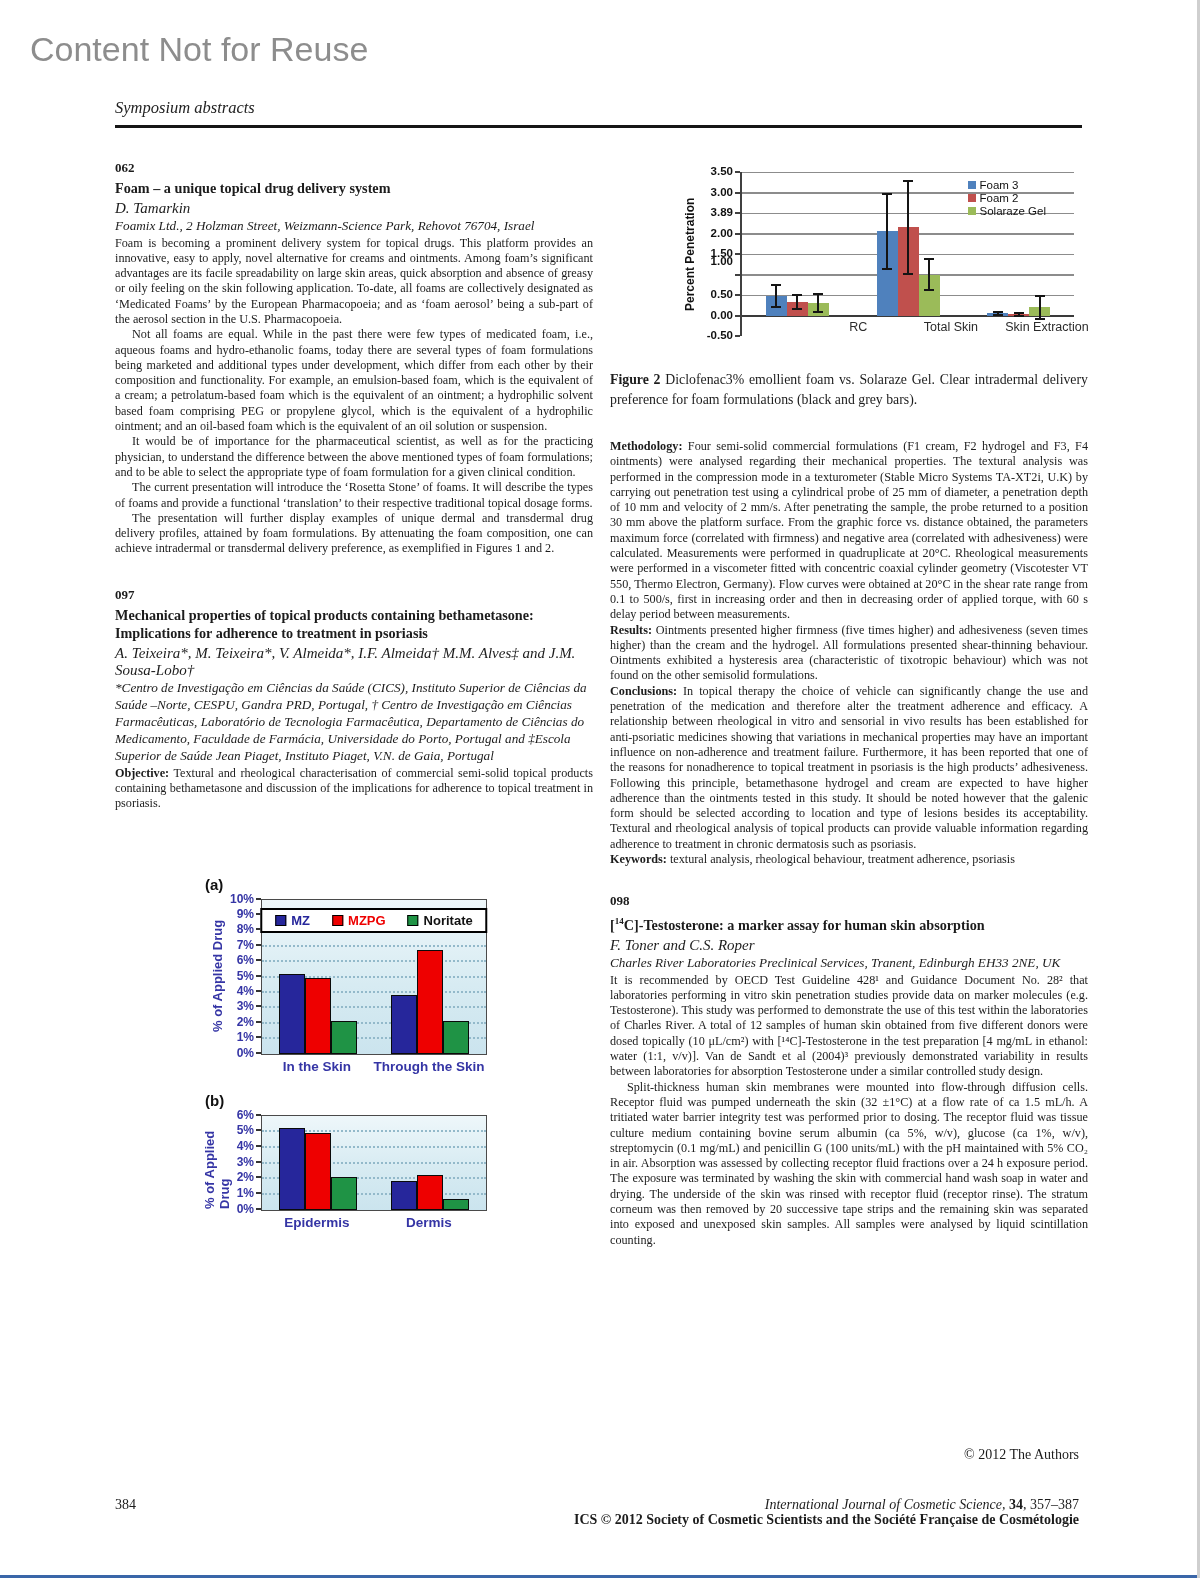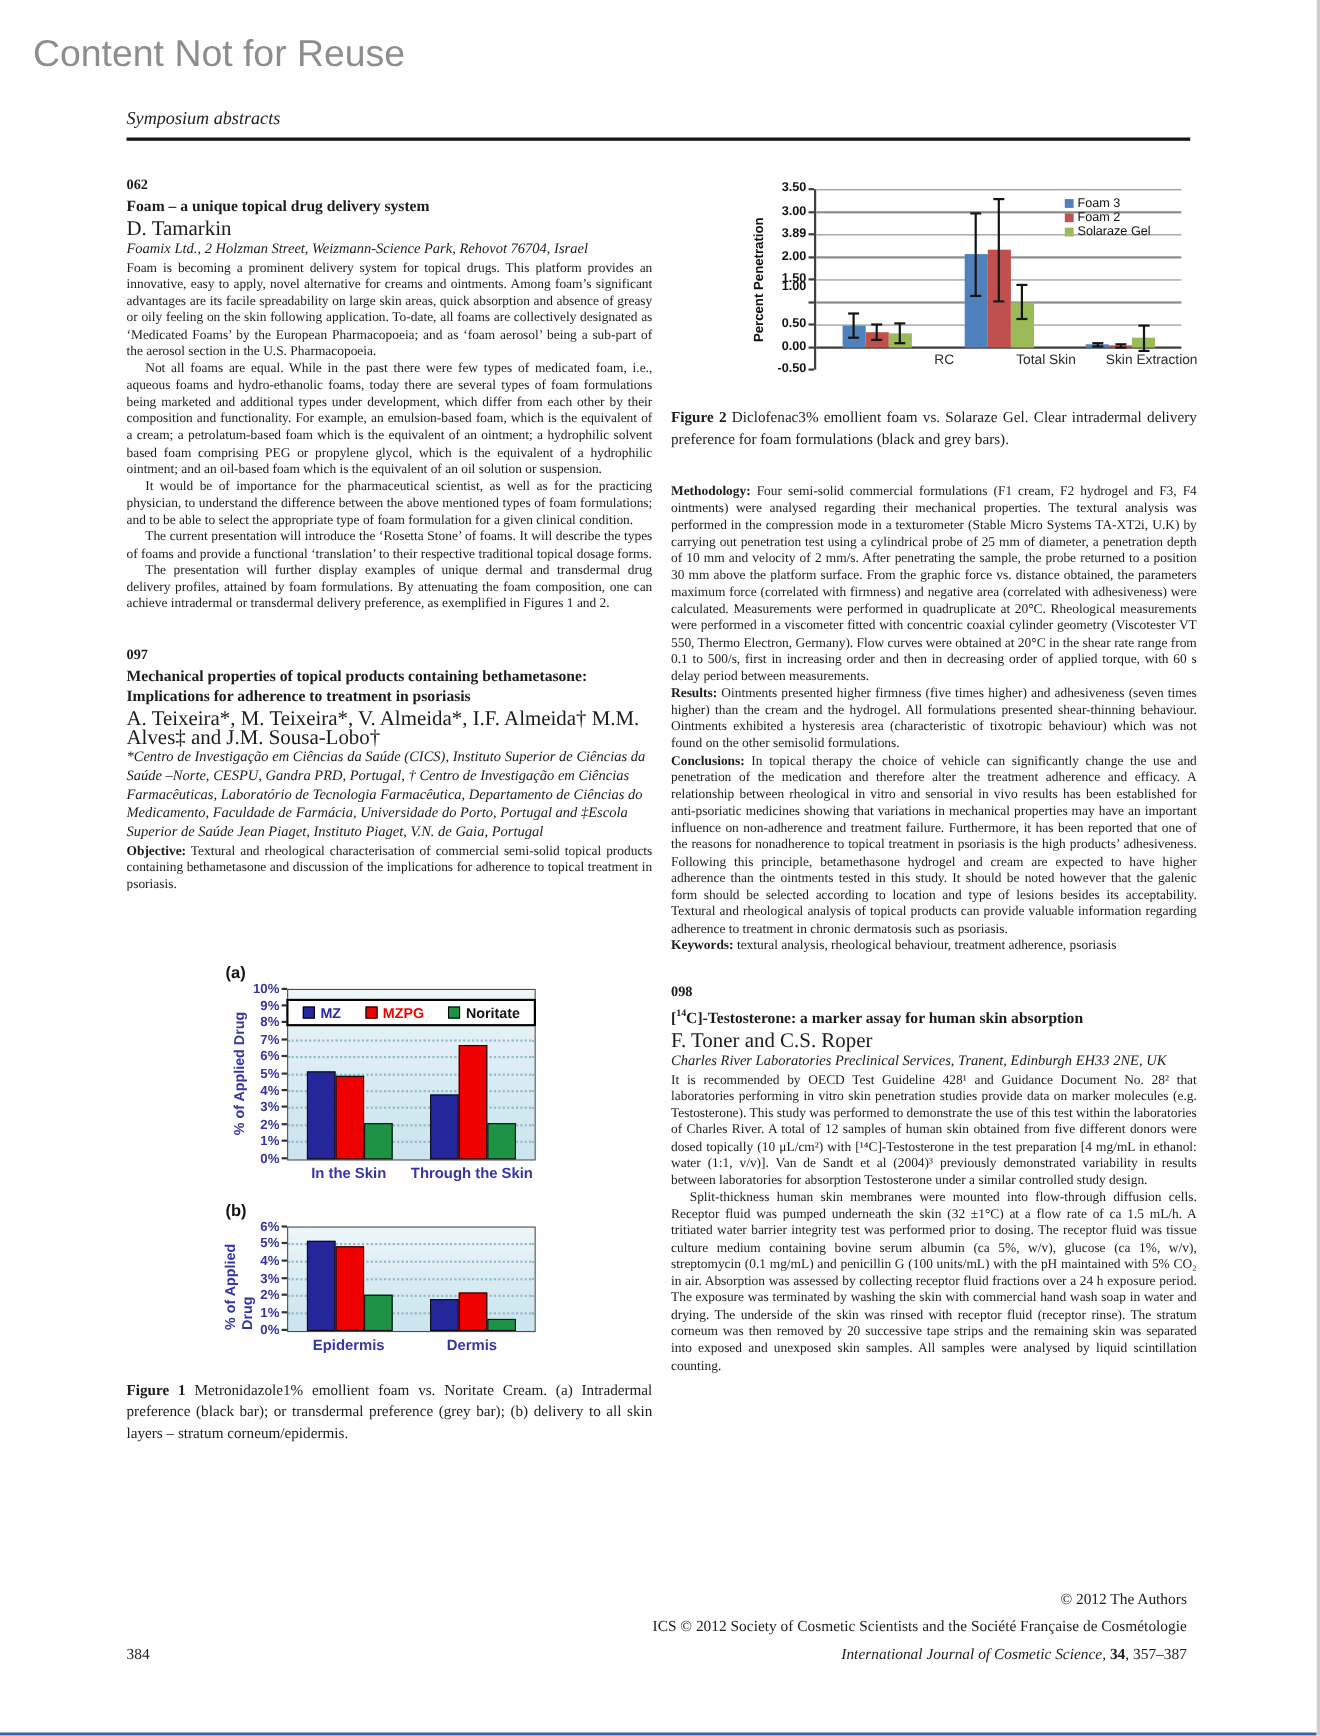--- a/index.html
+++ b/index.html
@@ -8,21 +8,21 @@
   .watermark{position:absolute;left:30px;top:30px;font-family:"Liberation Sans",sans-serif;
              font-size:34px;color:#8d8d8d;}
   .running-head{position:absolute;left:115px;top:98px;font-style:italic;font-size:16.5px;color:#222;}
   .head-rule{position:absolute;left:115px;top:125px;width:967px;height:3px;background:#161616;}
   .col{position:absolute;top:160px;}
   .col-left{left:115px;width:478px;}
   .col-right{left:610px;width:478px;}
   .abs-num{font-weight:bold;font-size:13px;line-height:16px;margin:0 0 3px 0;}
   .abs-title{font-weight:bold;font-size:14.2px;line-height:18.5px;margin:0 0 2px 0;}
   .abs-title sup{font-size:9px;}
-  .abs-authors{font-size:19px;line-height:17px;}
+  .abs-authors{font-style:italic;font-size:15px;line-height:17px;}
   .abs-affil{font-style:italic;font-size:13.2px;line-height:17px;margin-bottom:2px;}
   .body-p{font-size:12.2px;line-height:15.3px;text-align:justify;margin:0;}
   .body-p.ind{text-indent:17px;}
   .body-p b{font-weight:bold;}
   .sec097{margin-top:30px;}
   .sec097d{margin-top:30px;}
   .sec098{margin-top:26px;}
   .caption{font-size:13.8px;line-height:19.5px;text-align:justify;margin:0;}
   .fig2-cap{margin-top:34px;}
   .fig1-cap{margin-top:24px;}
@@ -69,21 +69,21 @@
   .chart-f1 .grid{height:0;border-top:2px dotted #93b9ca;}
   .chart-f1 .bar{border:1.3px solid #0a0a0a;box-sizing:border-box;}
   .chart-f1 .cat1{font-family:"Liberation Sans",sans-serif;font-weight:bold;font-size:13.5px;color:#3535a5;}
   .legend1{position:absolute;top:8px;left:50%;transform:translateX(-50%);background:#fff;border:2px solid #000;
            padding:3px 13px;display:flex;gap:22px;align-items:center;white-space:nowrap;}
   .lg1i{display:flex;align-items:center;gap:5px;}
   .lg1i .sw1{width:9px;height:9px;border:1px solid #000;}
   .lg1i .lgt1{font-family:"Liberation Sans",sans-serif;font-weight:bold;font-size:13px;}
   
   .foot1{position:absolute;top:1447px;right:118px;font-size:14px;}
-  .foot2{position:absolute;top:1472px;right:118px;font-size:14px;}
+  .foot2{position:absolute;top:1512px;right:118px;font-size:14px;font-weight:bold;}
   .foot3{position:absolute;top:1497px;left:115px;right:118px;display:flex;justify-content:space-between;font-size:14px;}
   .jref i{font-style:italic;}
   .jref b{font-weight:bold;font-style:normal;}
   .bottom-line{position:absolute;left:0;bottom:0;width:100%;height:3px;background:#3a66a8;}
 </style>
 </head>
 <body>
 
 <div class="page">
 
@@ -213,21 +213,20 @@
               <div class="bar" style="left: 181px; width: 26px; bottom: 0px; height: 10.1833px; background: rgb(31, 147, 69);"></div>
             </div>
           </div>
           <div class="catrow" style="margin-left: 52px; width: 224px; align-items: center;">
             <div class="cat1">Epidermis</div>
             <div class="cat1">Dermis</div>
           </div>
         </div>
     </div>
 
-    <p class="caption fig1-cap"><b>Figure 1</b><span> Metronidazole1% emollient foam vs. Noritate Cream. (a) Intradermal preference (black bar); or transdermal preference (grey bar); (b) delivery to all skin layers – stratum corneum/epidermis.</span></p>
   </div>
 
   <div class="col col-right">
 
     <div id="chart-fig2" class="chart chart-f2">
         <div class="cwrap">
           <div class="ylab" style="height: 164px;">Percent Penetration</div>
           <div class="tickcol" style="width: 42px; height: 164px;">
             <div class="ytick" style="top: 157px;">-0.50</div>
             <div class="ytickmark" style="top: 163px;"></div>

